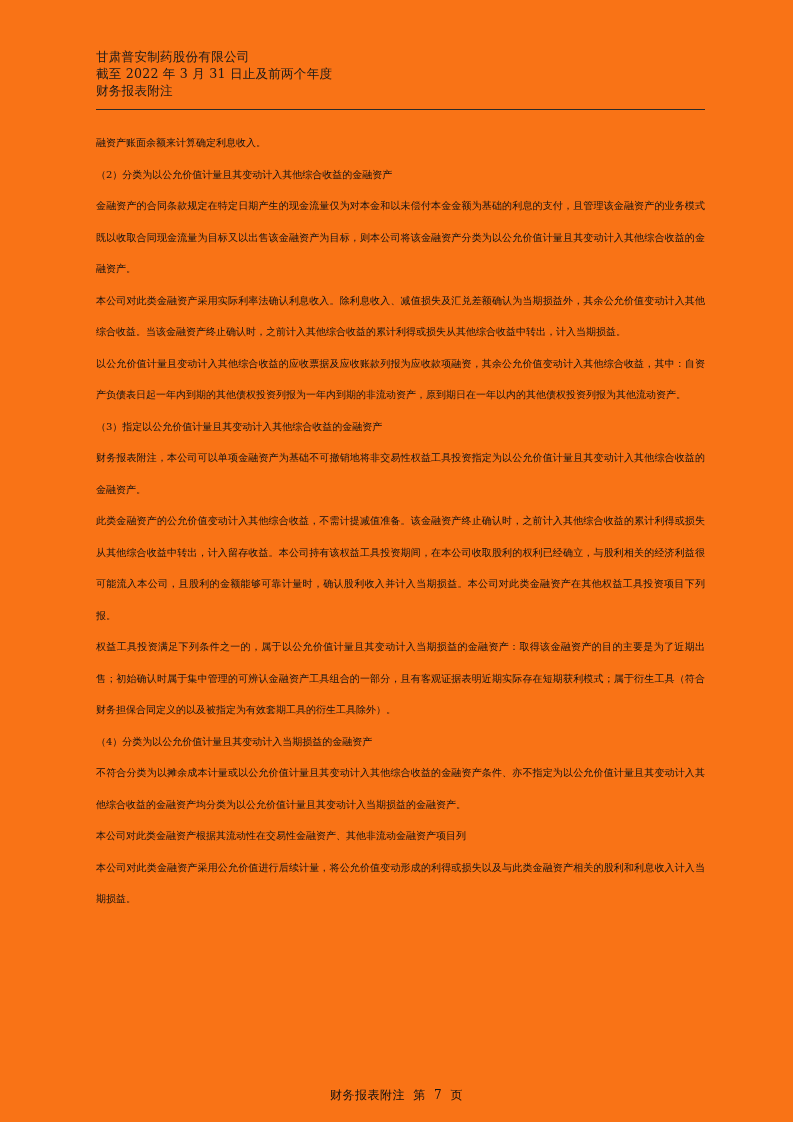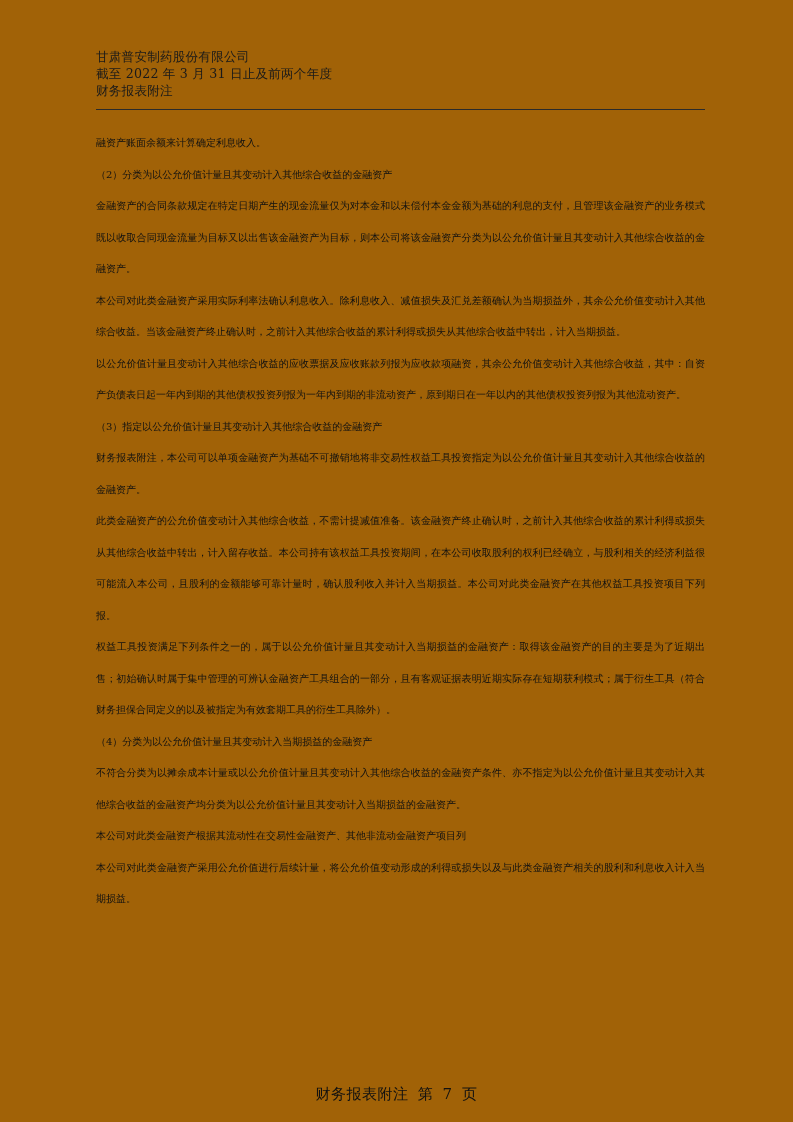--- a/index.html
+++ b/index.html
@@ -7,21 +7,21 @@
     padding: 0;
     background: #8c8c8c;
   }
   body {
     font-family: "DejaVu Serif", "Liberation Serif", serif;
   }
   .page {
     position: relative;
     width: 793px;
     height: 1122px;
-    background: #a16207;
+    background: #f97316;
     box-sizing: border-box;
     overflow: hidden;
     margin: 0 auto;
   }
   .page-inner {
     position: absolute;
     left: 96px;
     right: 88px;
     top: 48px;
     bottom: 40px;
@@ -53,21 +53,21 @@
   }
   .p-indent {
     text-indent: 2em;
   }
   .footer {
     position: absolute;
     left: 0;
     right: 0;
     bottom: 18px;
     text-align: center;
-    font-size: 15px;
+    font-size: 12px;
     color: #111111;
     letter-spacing: 0.5px;
   }
   .footer span {
     margin: 0 2px;
   }
 </style>
 </head>
 <body>
 

